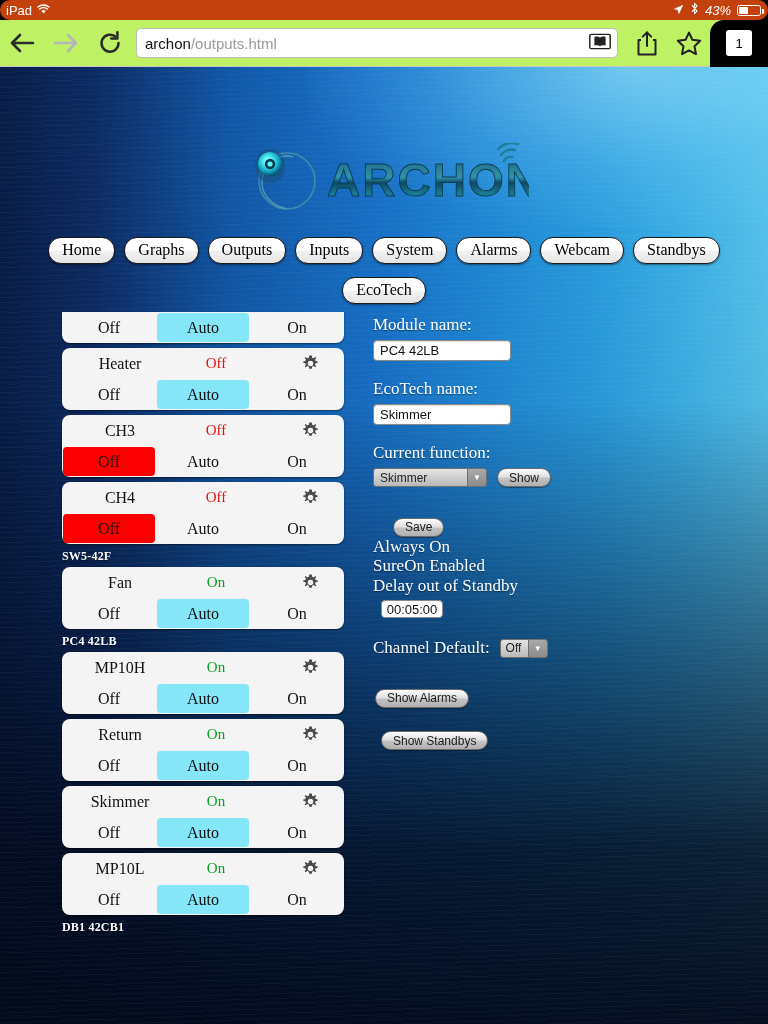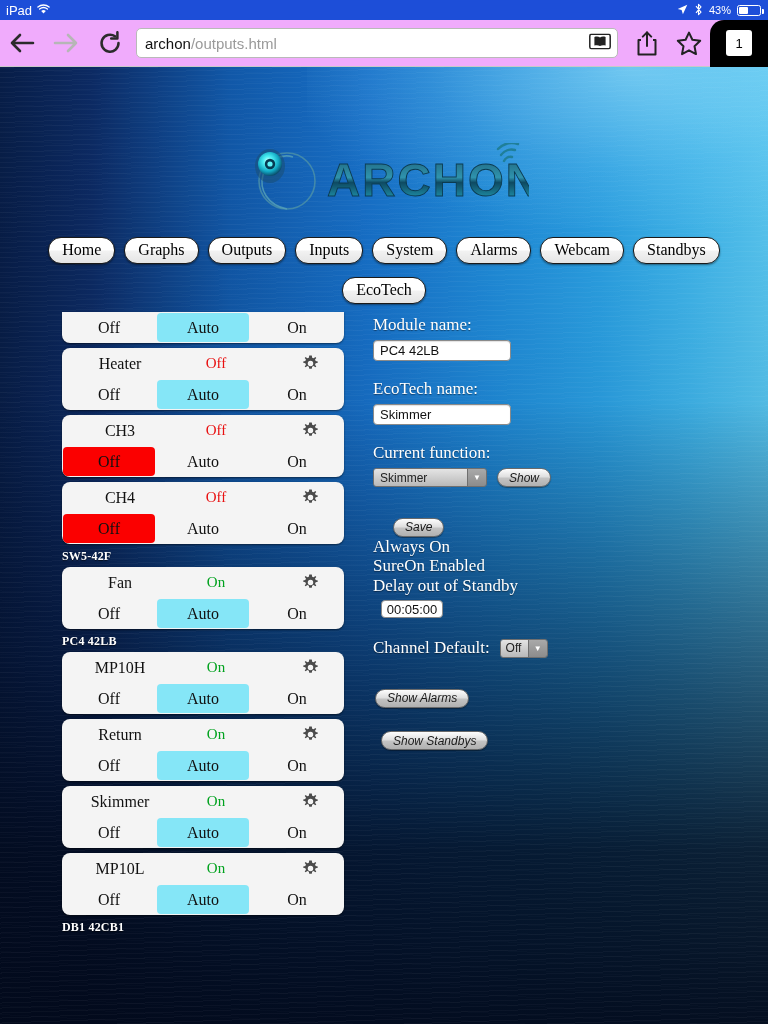--- a/index.html
+++ b/index.html
@@ -4,50 +4,50 @@
 <style>
   * { box-sizing: border-box; margin: 0; padding: 0; }
   html, body {
     width: 768px; height: 1024px;
     font-family: "Liberation Serif", serif;
     overflow: hidden; background: #000;
   }
 
   
   #status-bar {
-    height: 20px; width: 768px; background: #1d4ed8; color: #fff;
+    height: 20px; width: 768px; background: #c2410c; color: #fff;
     display: flex; align-items: center; position: relative;
-    font-family: "Liberation Sans", sans-serif; font-size: 13px;
+    font-family: "Liberation Sans", sans-serif; font-size: 13px; border-radius: 10px;
   }
   #status-left { display: flex; align-items: center; gap: 5px; padding-left: 6px; }
   #status-center {
     position: absolute; left: 0; right: 0; text-align: center;
     font-size: 13px; font-weight: normal;
   }
   #status-right {
     margin-left: auto; display: flex; align-items: center;
-    gap: 6px; padding-right: 7px; font-size: 11px;
+    gap: 6px; padding-right: 7px; font-size: 13px; font-style: italic;
   }
   .wifi-glyph { font-size: 12px; line-height: 1; }
   .batt-shell {
     width: 24px; height: 11px; border: 1.3px solid #fff;
     border-radius: 2.5px; position: relative; display: inline-block;
   }
   .batt-shell::after {
     content: ""; position: absolute; right: -3.5px; top: 3px;
     width: 2px; height: 5px; background: #fff; border-radius: 0 1px 1px 0;
   }
   .batt-fill {
     position: absolute; left: 1px; top: 1px; bottom: 1px;
     width: 43%; background: #fff; border-radius: 1px;
   }
 
   
   #browser-bar {
-    height: 47px; width: 768px; background: #f0abfc;
+    height: 47px; width: 768px; background: #bef264;
     display: flex; align-items: center; position: relative;
     border-bottom: 1px solid #c8c8c8;
   }
   .nav-btn {
     width: 44px; height: 44px; display: flex;
     align-items: center; justify-content: center;
   }
   .arrow-svg { display: block; }
   #url-field {
     flex: 1; height: 30px; margin: 0 8px 0 4px;
@@ -213,21 +213,20 @@
   }
   .select-box.small .select-val { width: 27px; padding-left: 5px; }
 
   .pill-btn {
     display: inline-flex; align-items: center; justify-content: center;
     height: 19px; padding: 0 11px;
     background: linear-gradient(to bottom, #fdfdfd 0%, #dedede 48%, #c4c4c4 52%, #b0b0b0 100%);
     border: 1px solid #6a6a6a; border-radius: 10px;
     font-family: "Liberation Sans", sans-serif; font-size: 12px; color: #1a1a1a;
     box-shadow: 0 1px 1px rgba(0,0,0,0.35);
-    font-style: italic;
   }
   #save-wrap { margin-top: 30px; padding-left: 20px; }
   .status-line { font-size: 17px; color: #fff; line-height: 1.17;
     text-shadow: 0 1px 1px rgba(0,0,0,0.45); }
   #delay-input {
     width: 62px; height: 18px; background: #fff; border: 1px solid #8a8a8a;
     border-radius: 4px; font-family: "Liberation Sans", sans-serif;
     font-size: 13px; color: #111; display: flex; align-items: center;
     justify-content: center; margin: 4px 0 4px 8px;
   }

